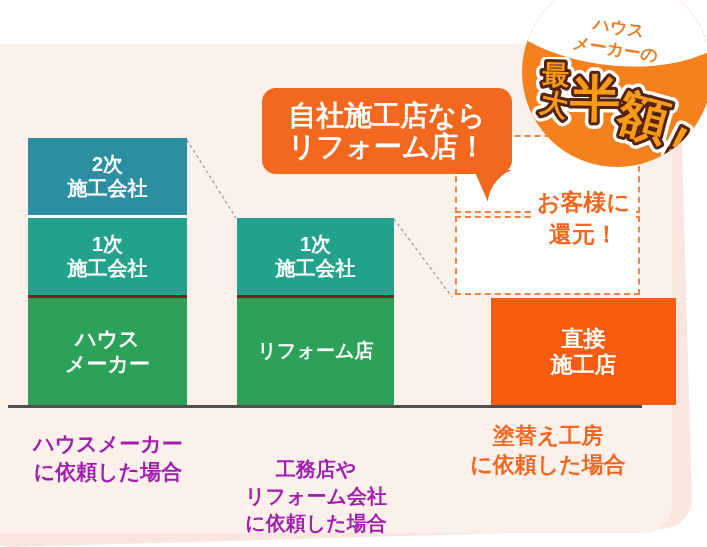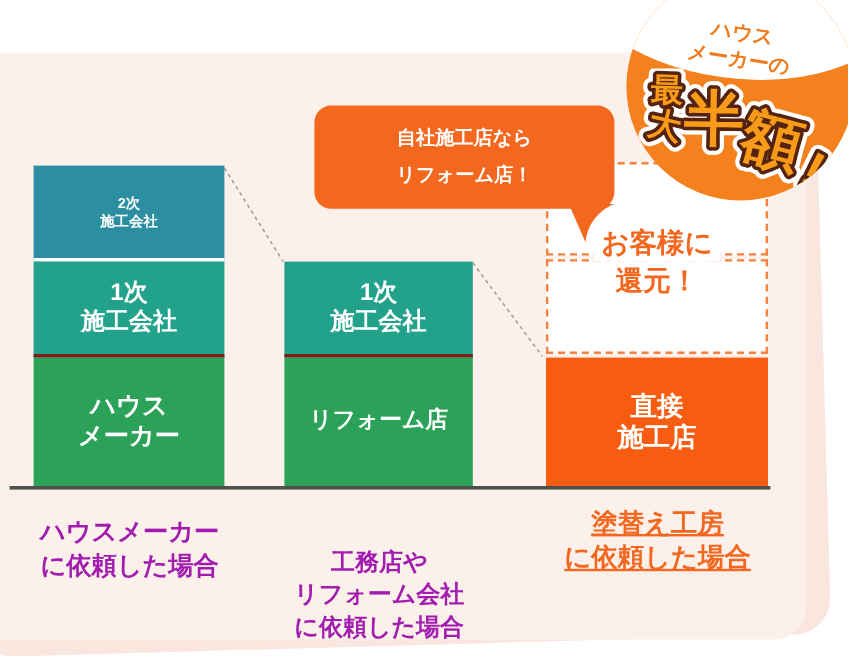--- a/index.html
+++ b/index.html
@@ -15,56 +15,56 @@
   
   .connectors{position:absolute;left:0;top:0;width:707px;height:547px;pointer-events:none;}
 
   
   .seg{position:absolute;display:flex;align-items:center;justify-content:center;
     text-align:center;color:#ffffff;font-weight:bold;box-sizing:border-box;}
   .seg .lbl{line-height:1.18;}
   .teal1{background:#2b8fa1;border-bottom:3px solid #ffffff;}
   .teal2{background:#23a28b;border-bottom:3px solid #7f1d1d;}
   .green{background:#2ba258;}
-  .orange{background:#f85c10;}
+  .orange{background:#f85c10;margin-left:36px;}
   .dashbox{position:absolute;background:#ffffff;border:2px dashed #f5823f;box-sizing:border-box;}
 
   .c1{left:28px;width:159px;}
   .c2{left:237px;width:157px;}
   .c3{left:455px;width:185px;}
-  .rowtop{top:138px;height:80px;font-size:12px;}
+  .rowtop{top:138px;height:80px;font-size:20px;}
   .rowmid{top:218px;height:80px;font-size:20px;}
   .rowbase{top:298px;height:107px;}
   .c1.rowbase{font-size:21px;}
   .c2.rowbase{font-size:19px;}
   .c3.rowbase{font-size:22px;}
   .c3.dash1{top:135px;height:78px;}
   .c3.dash2{top:216px;height:79px;}
 
   
   .refund{position:absolute;left:455px;top:186px;width:185px;display:flex;
-    flex-direction:column;align-items:center;z-index:5;}
+    flex-direction:column;align-items:center;z-index:5;padding-left:36px;}
   .refund span{background:#ffffff;color:#f4671f;font-weight:bold;font-size:23px;
     line-height:30px;padding:1px 6px;}
 
   
   .baseline{position:absolute;left:8px;top:405px;width:634px;height:3px;background:#4f4f4f;}
 
   
   .caption{position:absolute;text-align:center;font-weight:700;color:#a21caf;}
   .cap1{left:18px;top:430px;width:180px;font-size:21px;line-height:28px;}
   .cap2{left:222px;top:421px;width:188px;font-size:20px;line-height:27px;margin-top:35px;}
   .cap3{left:448px;top:421px;width:200px;font-size:22px;line-height:29px;
-    color:#f4671f;font-weight:bold;text-decoration:underline;}
+    color:#f4671f;font-weight:bold;}
 
   
   .bubble{position:absolute;left:262px;top:88px;width:250px;height:86px;
     background:#f4671f;border-radius:14px;display:flex;flex-direction:column;
     align-items:center;justify-content:center;z-index:6;}
-  .bubble div{color:#ffffff;font-weight:bold;font-size:16px;line-height:31px;text-align:left;}
+  .bubble div{color:#ffffff;font-weight:bold;font-size:28px;line-height:31px;text-align:left;}
   .bubble-tail{position:absolute;left:468px;top:170px;z-index:6;}
 
   
   .badge{position:absolute;left:522px;top:-23px;width:190px;height:190px;
     border-radius:50%;background:#f5811e;overflow:hidden;z-index:7;}
   .badge-cap{position:absolute;left:-50px;top:-72px;width:280px;height:160px;
     background:#ffffff;border-radius:50%;transform:rotate(8deg);}
   .badge-maker{position:absolute;left:10px;top:40px;width:170px;text-align:center;
     transform:rotate(9deg);color:#ef7b1d;font-weight:bold;font-size:17px;line-height:22px;}
   .badge-burst{position:absolute;left:2px;top:80px;}

